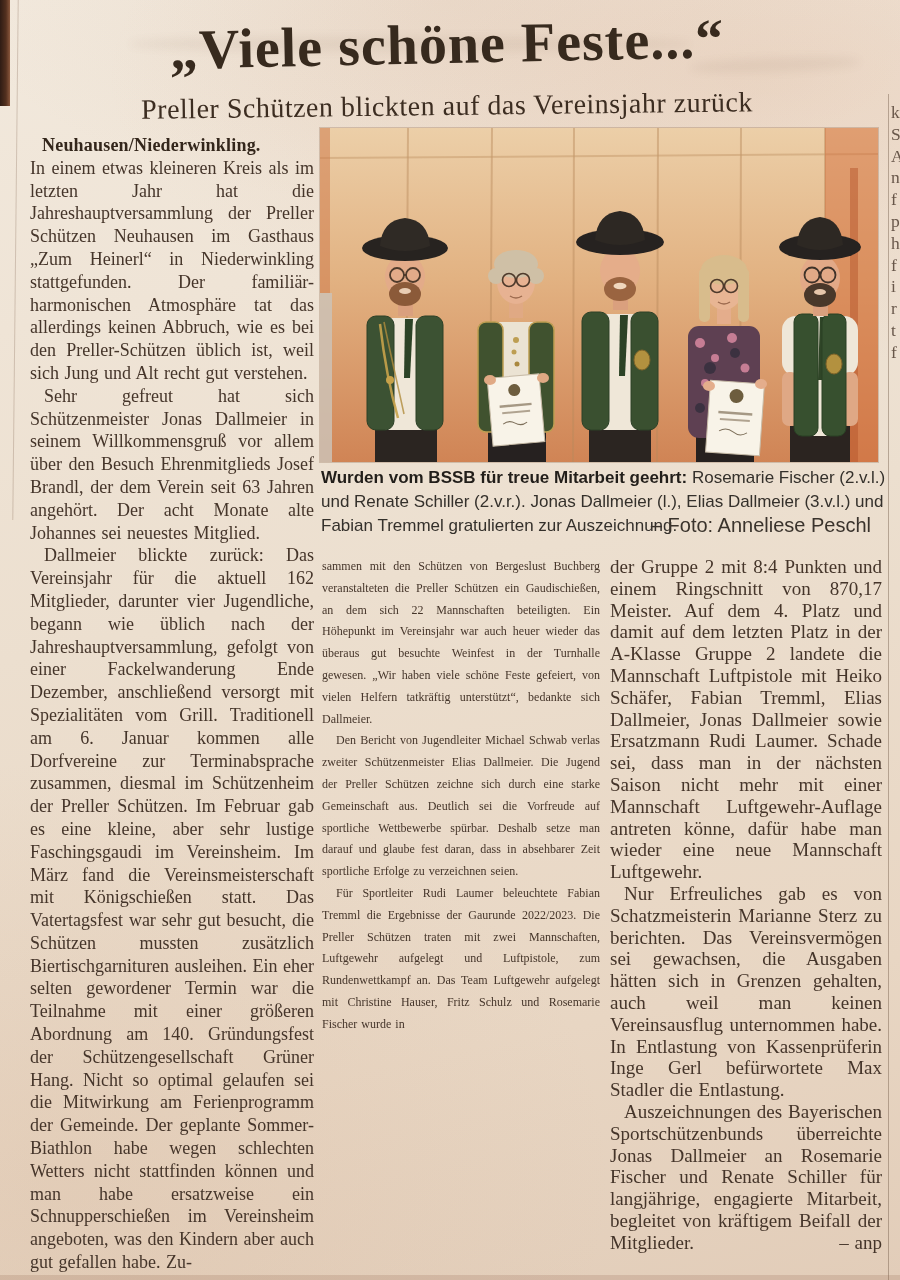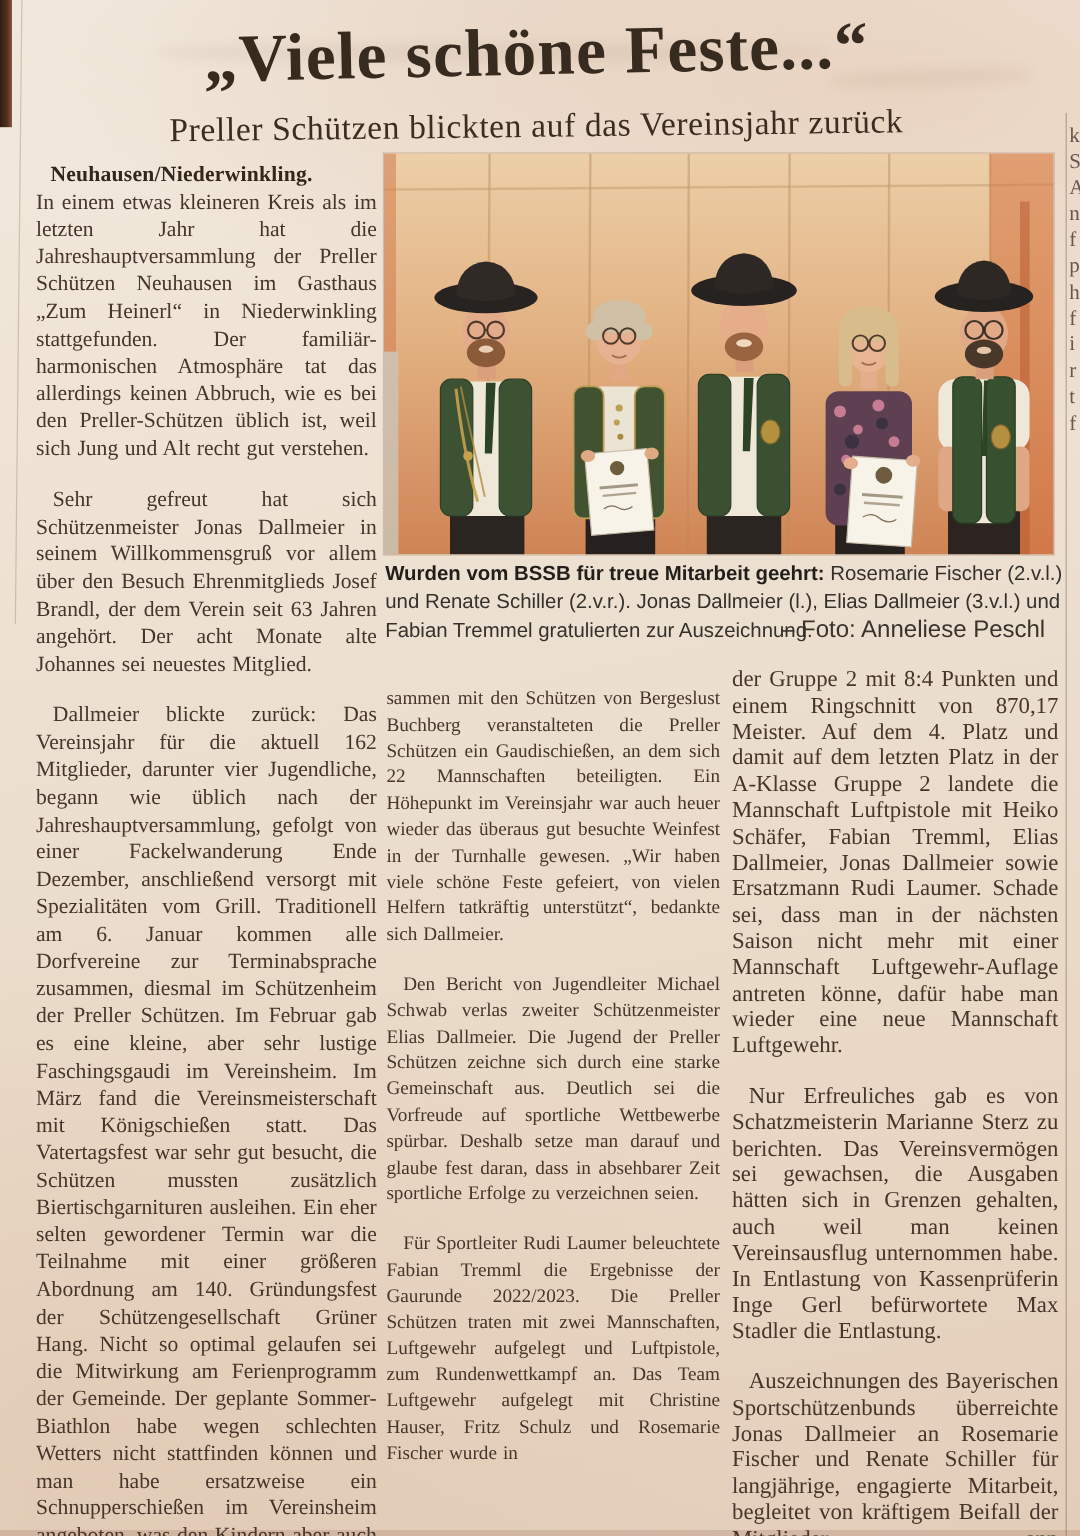--- a/index.html
+++ b/index.html
@@ -26,24 +26,24 @@
     font:15px/16px "Liberation Serif",serif;color:rgba(70,52,40,.75);}
   .frag-left span{display:block;margin-left:-9px;}
   
   .headline{position:absolute;left:40px;right:46px;top:12px;margin:0;text-align:center;
     font-size:56px;font-weight:700;letter-spacing:1px;color:#372a1e;transform:rotate(-1.2deg);}
   .subhead{position:absolute;left:60px;right:66px;top:90px;margin:0;text-align:center;
     font-size:28px;font-weight:400;letter-spacing:.5px;color:#3c2d21;transform:rotate(-.7deg);}
   
   .col{position:absolute;color:#45352a;text-align:justify;word-spacing:1px;hyphens:auto;}
   .col1{left:30px;top:134px;width:284px;font-size:18px;line-height:22.8px;}
-  .col2{left:322px;top:572px;width:278px;font-size:16px;line-height:21.8px;}
+  .col2{left:322px;top:556px;width:278px;font-size:12px;line-height:21.8px;}
   .col3{left:610px;top:556px;width:272px;font-size:19px;line-height:21.8px;}
   .para{margin:0;position:relative;}
-  .para.ind{text-indent:14px;margin-top:20px;}
+  .para.ind{text-indent:14px;}
   .lead{display:block;font-weight:700;text-indent:12px;letter-spacing:.2px;color:#33261b;}
   .sig{position:absolute;right:0;bottom:0;}
   
   .photo{position:absolute;left:320px;top:128px;width:558px;height:334px;margin:0;
     outline:1px solid rgba(120,80,50,.25);}
   .photo svg{display:block;}
   .caption{position:absolute;left:321px;top:466px;width:568px;
     font-family:"Liberation Sans","DejaVu Sans",sans-serif;font-size:17px;line-height:24px;color:#34302b;}
   .caption b{color:#221e1a;}
   .credit{position:absolute;right:18px;bottom:1px;font-weight:400;font-size:20px;color:#3a332c;}

